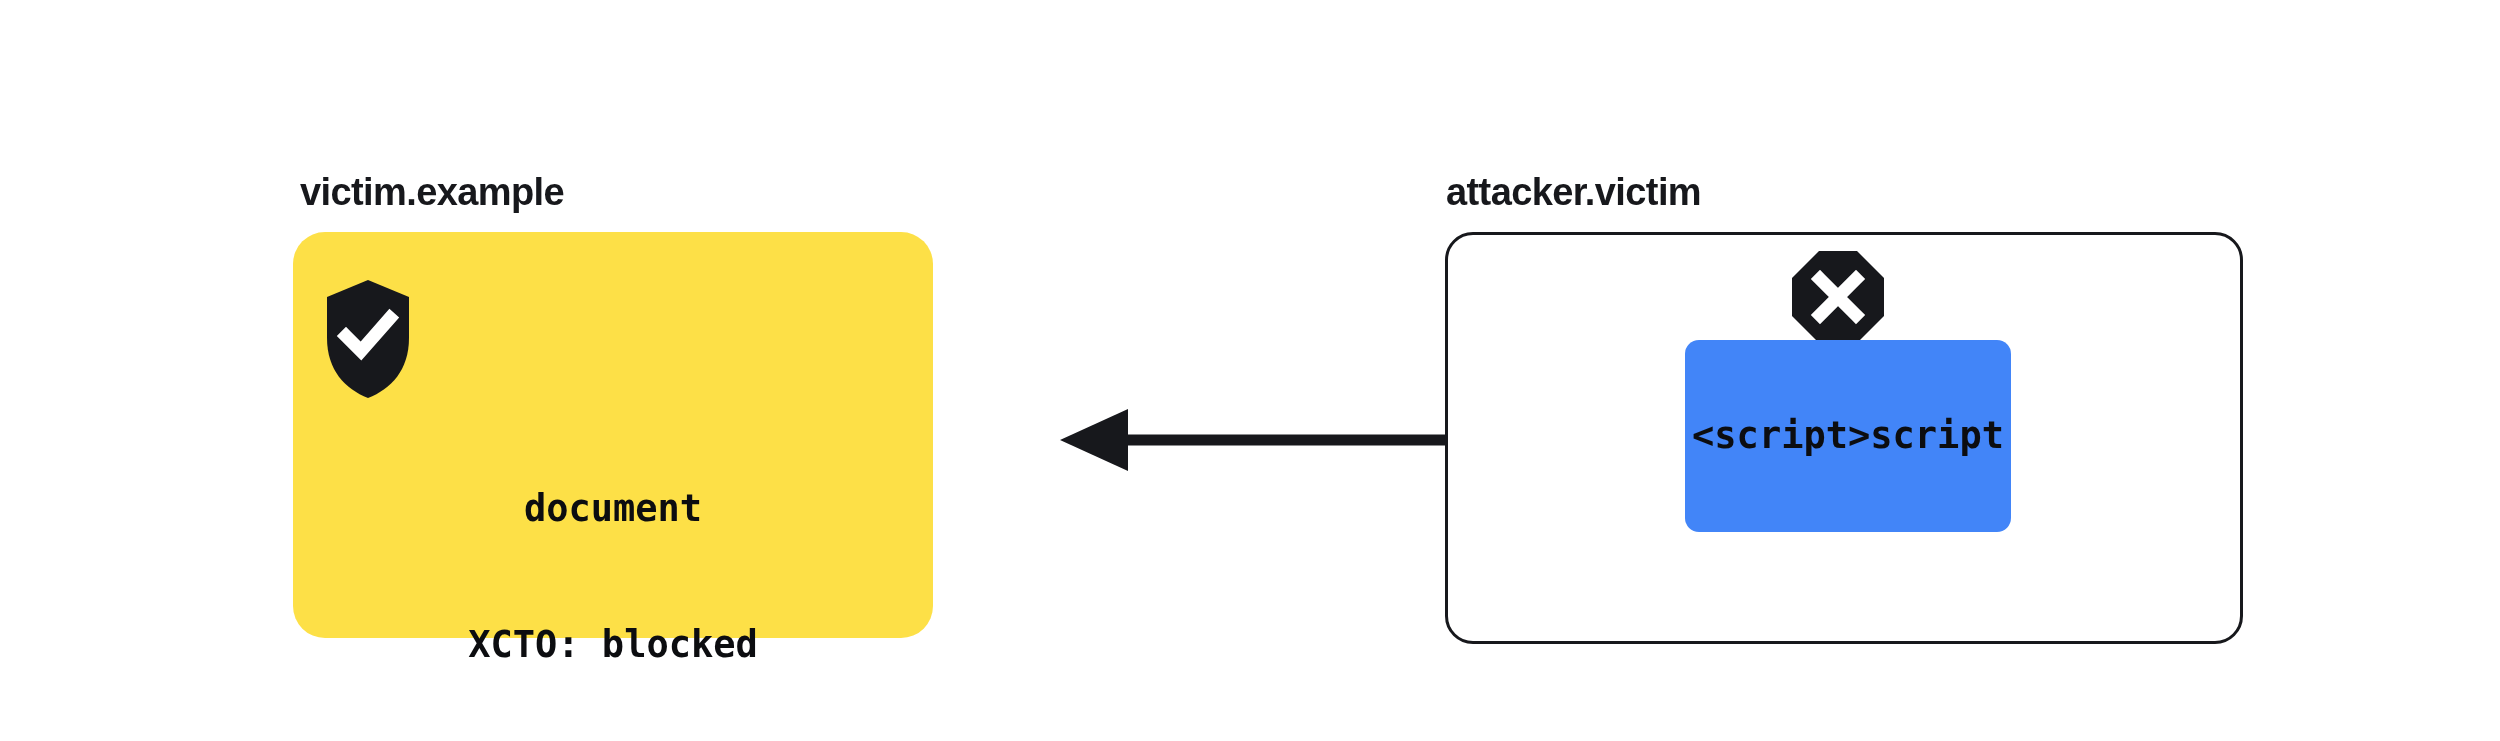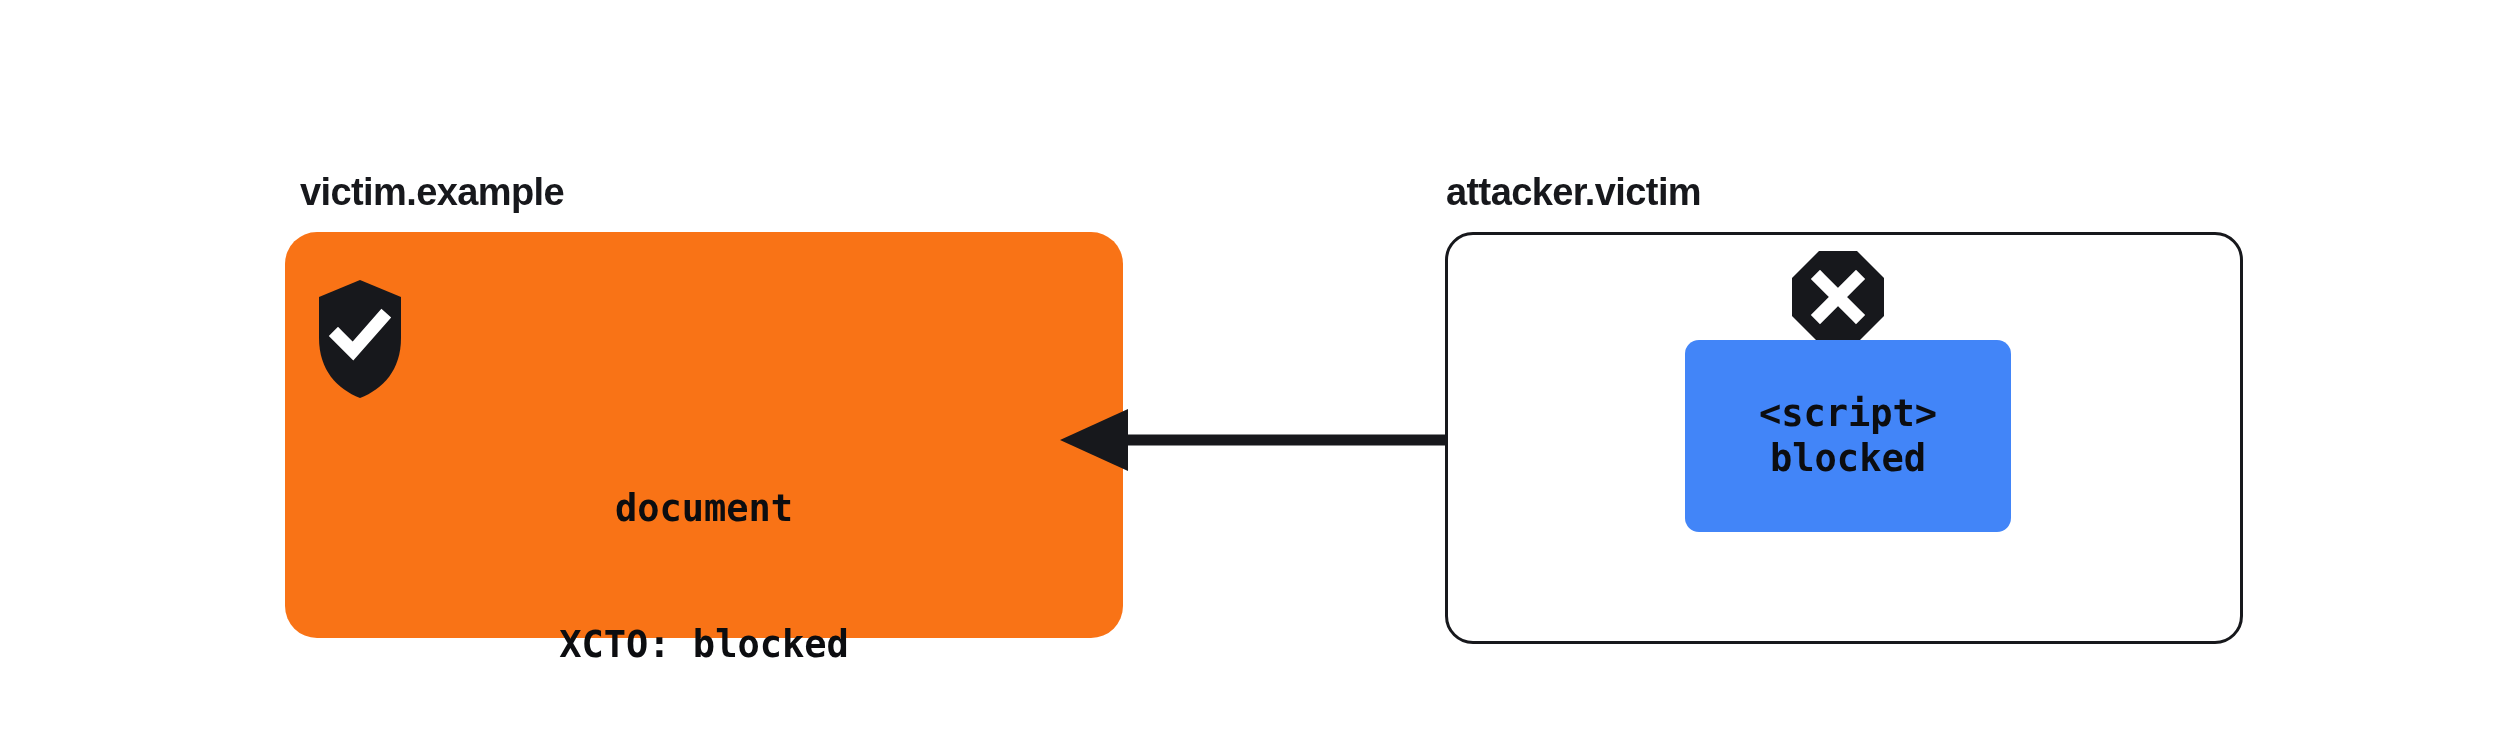--- a/index.html
+++ b/index.html
@@ -31,25 +31,25 @@
     color: #17181c;
     white-space: nowrap;
     line-height: 1;
   }
   #victim-label   { left: 300px;  top: 173px; }
   #attacker-label { left: 1446px; top: 173px; }
 
   
   #victim-box {
     position: absolute;
-    left: 285px;
+    left: 293px;
     top: 232px;
-    width: 838px;
+    width: 640px;
     height: 406px;
-    background: #f97316;
+    background: #fde047;
     border-radius: 32px;
   }
 
   #victim-shield {
     position: absolute;
     left: 34px;
     top: 48px;
     width: 82px;
     height: 118px;
   }
@@ -93,21 +93,21 @@
   
   #script-chip {
     position: absolute;
     left: 1685px;
     top: 340px;
     width: 326px;
     height: 192px;
     background: #4285f8;
     border-radius: 14px;
     display: flex;
-    flex-direction: column;
+    flex-direction: row;
     align-items: center;
     justify-content: center;
   }
   .chip-line {
     font-family: "DejaVu Sans Mono", "Liberation Mono", monospace;
     font-weight: 700;
     font-size: 37px;
     line-height: 1.22;
     color: #0c0d10;
     white-space: pre;
@@ -157,16 +157,16 @@
     <span id="blocked-badge">
       <svg viewBox="0 0 92 92" width="92" height="92" aria-hidden="true">
         <polygon points="27,0 65,0 92,27 92,65 65,92 27,92 0,65 0,27" fill="#17181c"></polygon>
         <path d="M28 28 L64 64 M64 28 L28 64" stroke="#ffffff" stroke-width="13" stroke-linecap="square"></path>
       </svg>
     </span>
   </div>
 
   <div id="script-chip">
     <div class="chip-line">&lt;script&gt;</div>
-    <div class="chip-line">blocked</div>
+    <div class="chip-line">script</div>
   </div>
 
 </div>
 
 </body></html>

